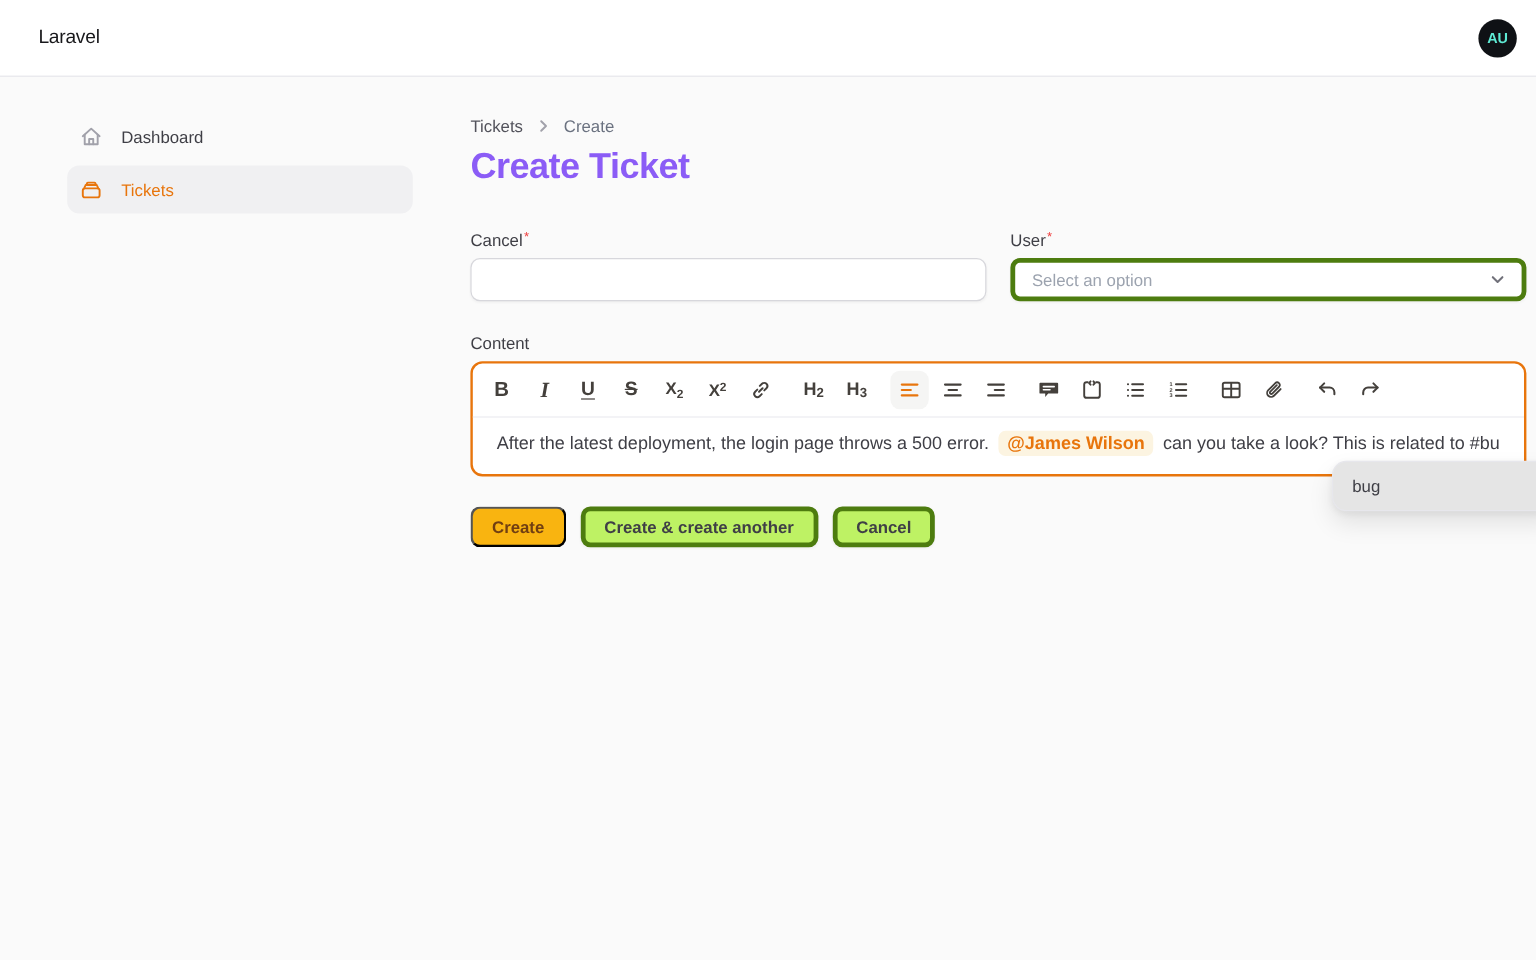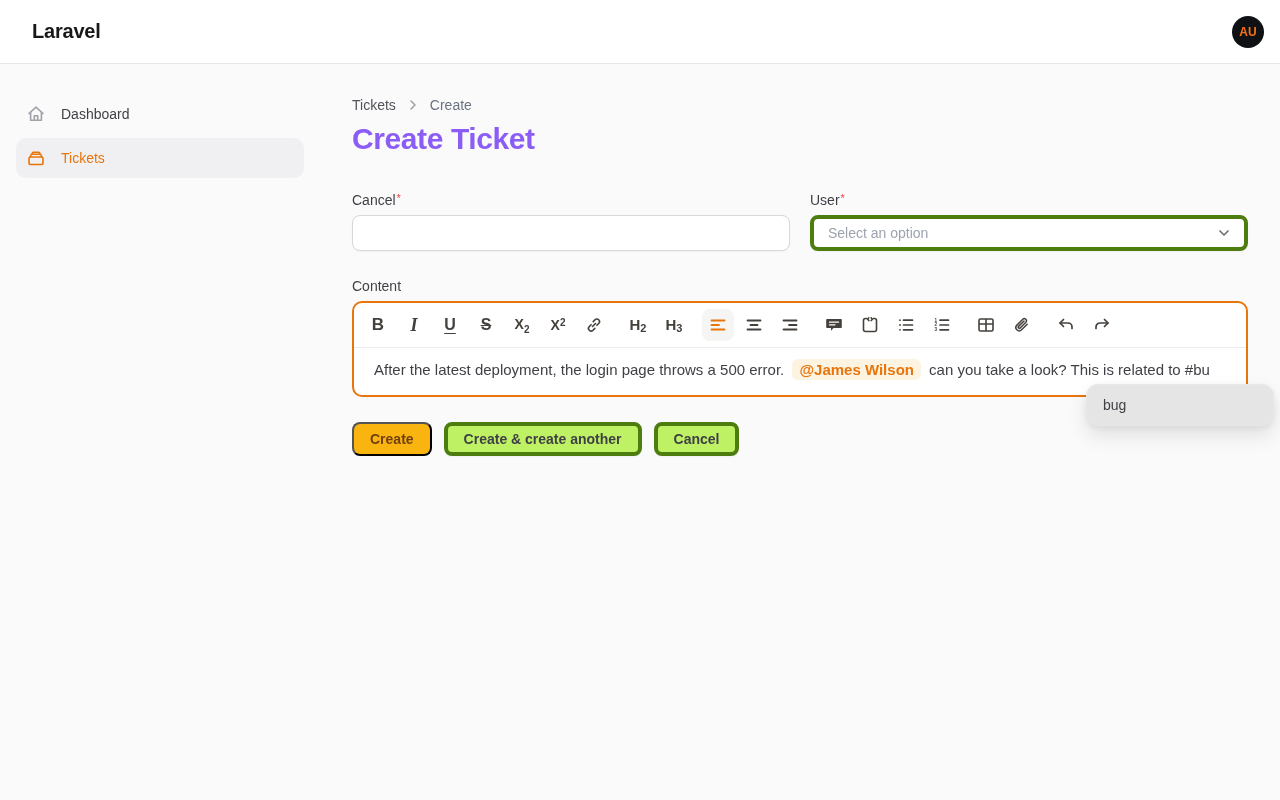--- a/index.html
+++ b/index.html
@@ -9,28 +9,28 @@
     background:#fafafa;
     color:#3f3f46;
     font-size:14px;
   }
   
   .topbar {
     height:64px; background:#ffffff; border-bottom:1px solid #e5e5ea;
     display:flex; align-items:center; justify-content:space-between;
     padding:0 16px 0 32px;
   }
-  .brand { font-size:20px; font-weight:700; color:#18181b; letter-spacing:-0.2px; cursor:pointer; }
+  .brand { font-size:16px; font-weight:400; color:#18181b; letter-spacing:-0.2px; cursor:pointer; }
   .avatar {
-    width:32px; height:32px; border-radius:50%; background:#0f1115; color:#f97316;
+    width:32px; height:32px; border-radius:50%; background:#0f1115; color:#5eead4;
     display:flex; align-items:center; justify-content:center;
     font-size:12px; font-weight:600; cursor:pointer;
   }
   
-  .layout { display:flex; height:735px; }
+  .layout { display:flex; height:735px;padding-left:40px; }
   
   .sidebar { width:320px; flex:0 0 320px; padding:30px 16px 0 16px; }
   .nav-item {
     display:flex; align-items:center; gap:15px;
     height:40px; padding:0 10px; margin-bottom:4px;
     border-radius:10px; cursor:pointer;
     font-size:14px; font-weight:500; color:#3f3f46;
   }
   .nav-item .nav-icon { width:20px; height:20px; color:#a1a1aa; display:flex; }
   .nav-item.active { background:#f0f0f2; color:#e8750c; }

